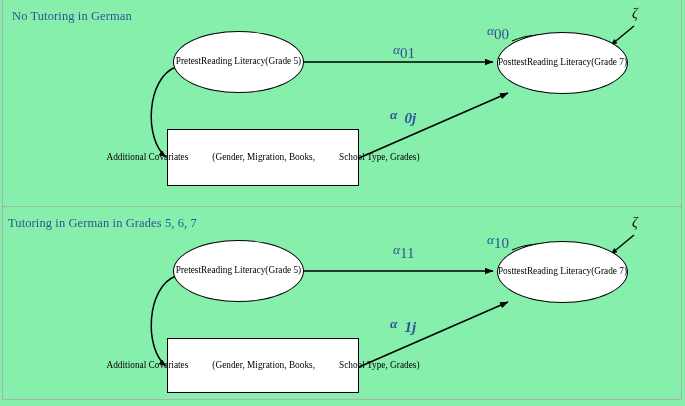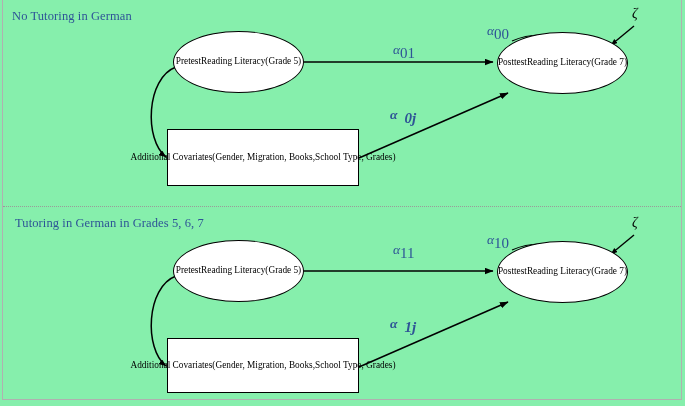--- a/index.html
+++ b/index.html
@@ -38,21 +38,21 @@
   }
   .panel-title {
     position: absolute;
     color: #2e5496;
     font-size: 12.5px;
     font-family: "Liberation Serif", "DejaVu Serif", serif;
     white-space: nowrap;
     letter-spacing: .1px;
   }
   #title-top  { left: 12px; top: 9px; }
-  #title-bot  { left: 15px; top: 216px; }
+  #title-bot  { left: 8px; top: 216px; }
 
   .node {
     position: absolute;
     box-sizing: border-box;
     display: flex;
     flex-direction: row;
     align-items: center;
     justify-content: center;
     text-align: center;
     font-size: 9.3px;
@@ -60,20 +60,21 @@
     color: #000000;
     font-family: "Liberation Serif", "DejaVu Serif", serif;
     background: #ffffff;
   }
   .ellipse {
     border: 1.2px solid #000000;
     border-radius: 50%;
   }
   .rect {
     border: 1.2px solid #000000;
+    gap: 24px;
   }
   .node .ln { display: block; white-space: nowrap; }
 
   .svg-layer {
     position: absolute;
     left: 0; top: 0;
     width: 685px;
     height: 406px;
   }
   .plabel {

